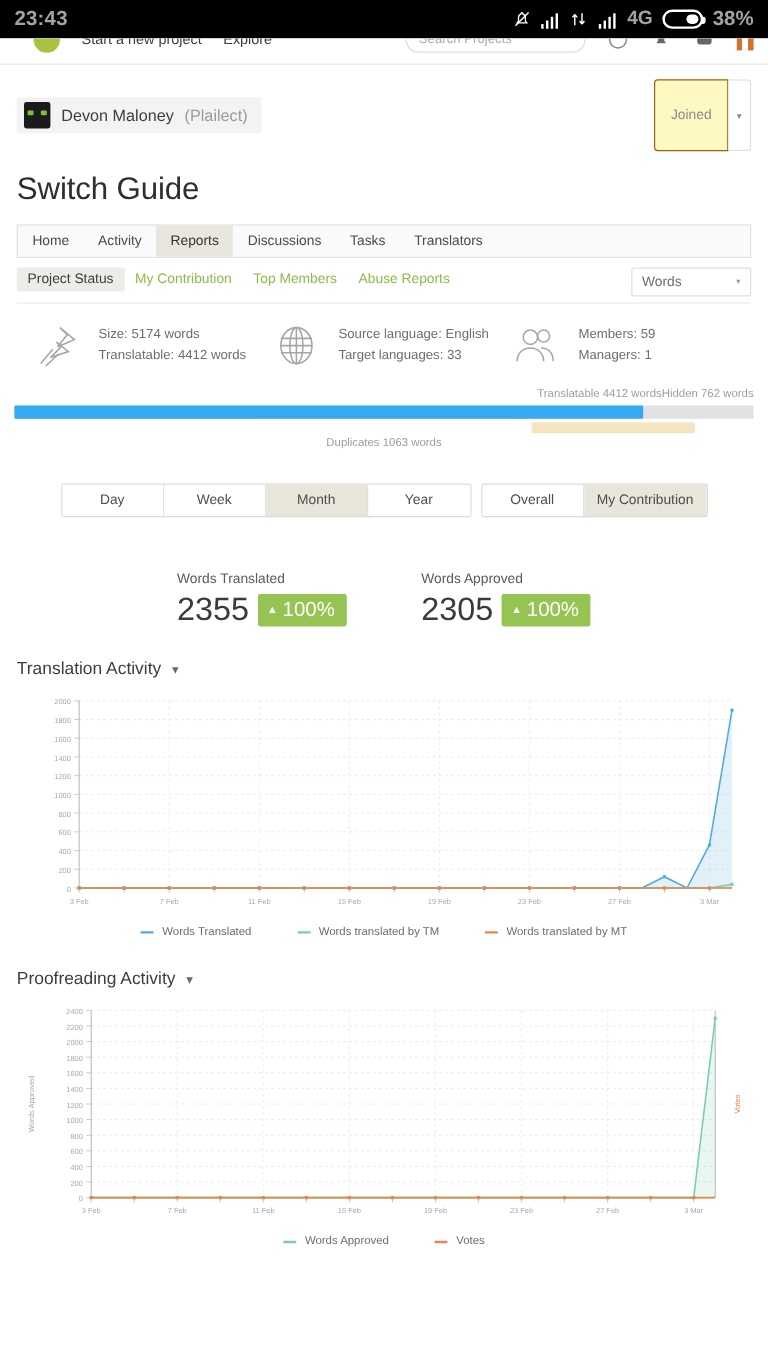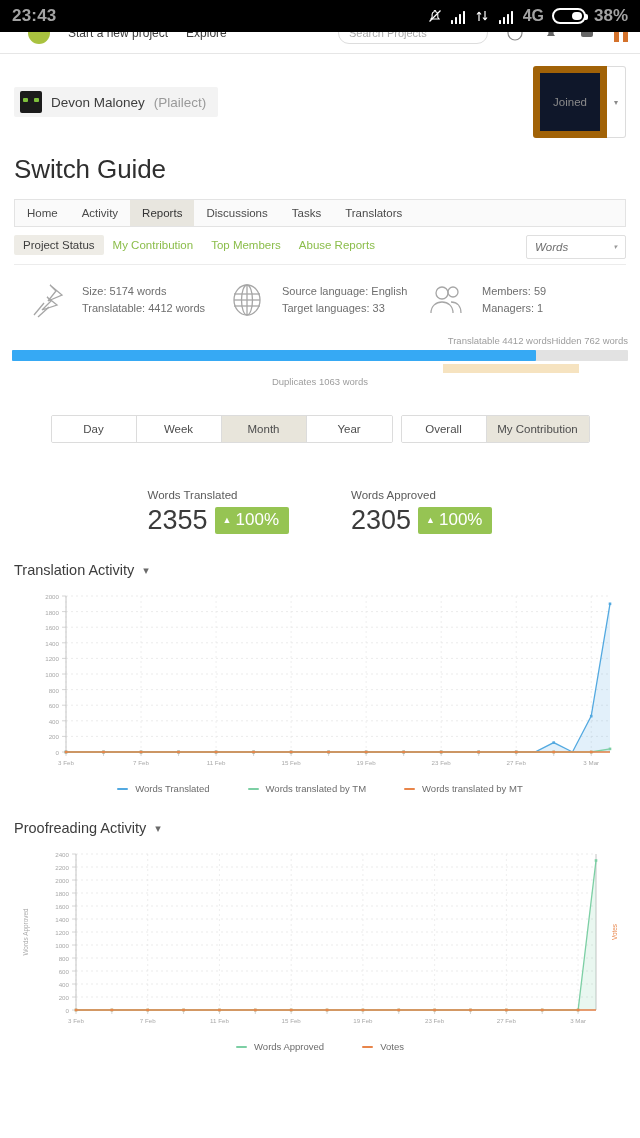--- a/index.html
+++ b/index.html
@@ -68,21 +68,21 @@
   }
   .avatar::before, .avatar::after {
     content:""; position:absolute; top:7px; width:5px; height:4px;
     background:#7ec03c; border-radius: 1px;
   }
   .avatar::before { left: 3px; } .avatar::after { right: 3px; }
   .owner-name { font-size: 13.5px; color: #3d3d3d; }
   .owner-handle { font-size: 13.5px; color: #9a9a9a; }
   .joined-wrap { margin-left: auto; display: flex; }
   .joined-btn {
-    border:7px solid #a16207; background:#0f172a; color:#8a8a8a;
+    border:1px solid #a16207; background:#fef9c3; color:#8a8a8a;
     font-size: 11.5px; padding: 23px 13px; border-radius: 3px 0 0 3px;
   }
   .joined-caret {
     border:1px solid #dcdcdc; border-left:none; background:#fff; color:#8a8a8a;
     font-size: 8px; padding: 5px 7px; border-radius: 0 3px 3px 0;
     display:flex; align-items:center;
   }
 
   
   .page-title {
@@ -103,21 +103,21 @@
 
   
   .subtabs {
     margin: 8px 14px 0 14px; display:flex; align-items:flex-start; height: 24px;
   }
   .subtab { font-size: 11.5px; color:#8bbd4a; padding: 4px 9px; cursor:pointer; }
   .subtab.active { background:#eeece6; color:#3d3d3d; border-radius: 2px; }
   .words-select {
     margin-left:auto; width: 100px; height: 24px; border:1px solid #dfdfdf;
     background:#fff; font-size:11.5px; color:#6d6d6d;
-    display:flex; align-items:center; padding: 0 8px; border-radius: 2px; font-style: italic;
+    display:flex; align-items:center; padding: 0 8px; border-radius: 2px;
   }
   .words-select .ws-caret { margin-left:auto; font-size:7px; color:#999; }
   .subtab-rule { margin: 5px 14px 0 14px; border-bottom:1px solid #ececec; }
 
   
   .stats { display:flex; padding: 14px 14px 10px 26px; }
   .stat { display:flex; align-items:center; gap: 14px; width: 205px; }
   .stat-ico { width: 42px; height: 42px; color:#9a9a9a; flex:none; }
   .stat-txt { font-size: 11px; color:#6e6e6e; line-height: 1.55; }
 

